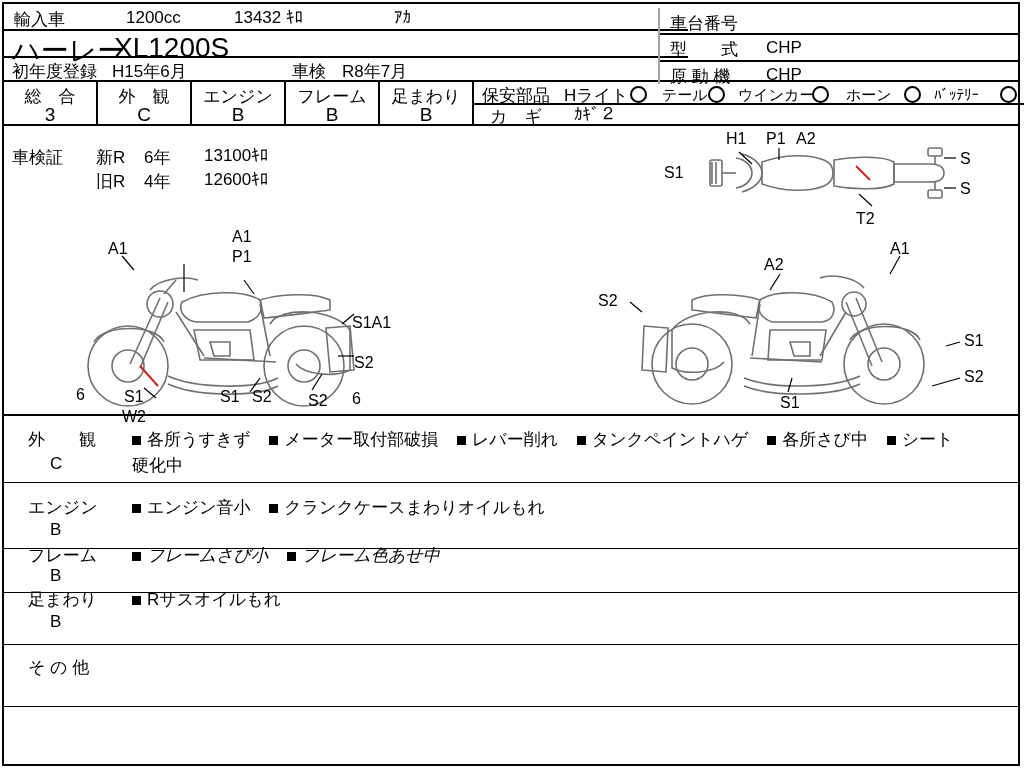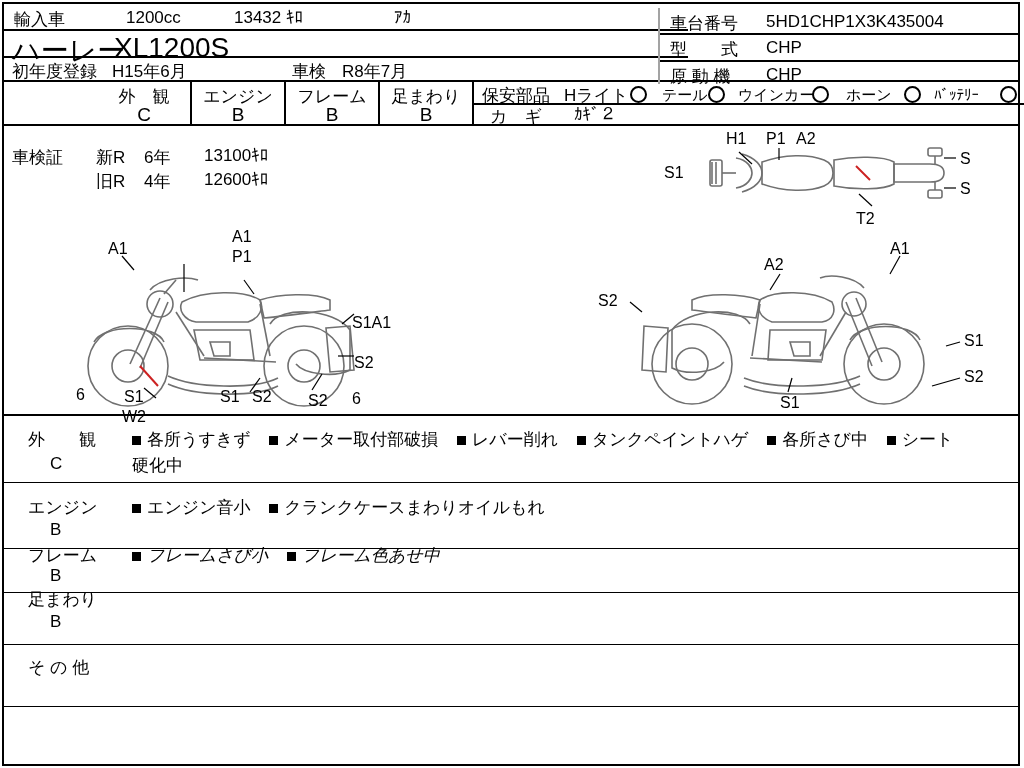--- a/index.html
+++ b/index.html
@@ -76,29 +76,32 @@
       <div class="cell f17" style="left:8px;top:56px;">初年度登録</div>
       <div class="cell f17" style="left:108px;top:56px;">H15年6月</div>
       <div class="cell f17" style="left:288px;top:56px;">車検</div>
       <div class="cell f17" style="left:338px;top:56px;">R8年7月</div>
     </div>
 
     <div class="hdr-right">
       <div class="hl-line" style="top:25px;"></div>
       <div class="hl-line" style="top:52px;"></div>
       <div class="cell f17" style="left:10px;top:4px;">車台番号</div>
-      <div class="cell f17" style="left:106px;top:4px;">5HD1CHP1X3K435004</div>
       <div class="cell f17" style="left:10px;top:30px;">型　　式</div>
       <div class="cell f17" style="left:106px;top:30px;">CHP</div>
       <div class="cell f17" style="left:10px;top:57px;">原 動 機</div>
       <div class="cell f17" style="left:106px;top:57px;">CHP</div>
     </div>
   </div>
 
   <div class="grades">
+    <div class="gcell" style="left:0;width:94px;">
+      <div class="gtitle">総　合</div>
+      <div class="gval">3</div>
+    </div>
     <div class="gcell" style="left:94px;width:94px;">
       <div class="gtitle">外　観</div>
       <div class="gval">C</div>
     </div>
     <div class="gcell" style="left:188px;width:94px;">
       <div class="gtitle">エンジン</div>
       <div class="gval">B</div>
     </div>
     <div class="gcell" style="left:282px;width:94px;">
       <div class="gtitle">フレーム</div>
@@ -329,19 +332,22 @@
     <div class="clabel" style="left:24px;top:128px;">フレーム</div>
     <div class="clabel" style="left:46px;top:150px;">B</div>
     <div class="ctext" style="left:128px;top:128px;font-style:italic;">
       <span class="sq"></span><span>フレームさび小</span>
       <span style="display:inline-block;width:14px;"></span><span class="sq"></span><span>フレーム色あせ中</span>
     </div>
 
     <div class="cdiv" style="top:228px;"></div>
     <div class="clabel" style="left:24px;top:172px;">足まわり</div>
     <div class="clabel" style="left:46px;top:196px;">B</div>
+    <div class="ctext" style="left:128px;top:172px;">
+      <span class="sq"></span><span>Rサスオイルもれ</span>
+    </div>
 
     <div class="cdiv" style="top:290px;"></div>
     <div class="clabel" style="left:24px;top:240px;">そ の 他</div>
 
   </div>
 
 </div>
 
 </body></html>

